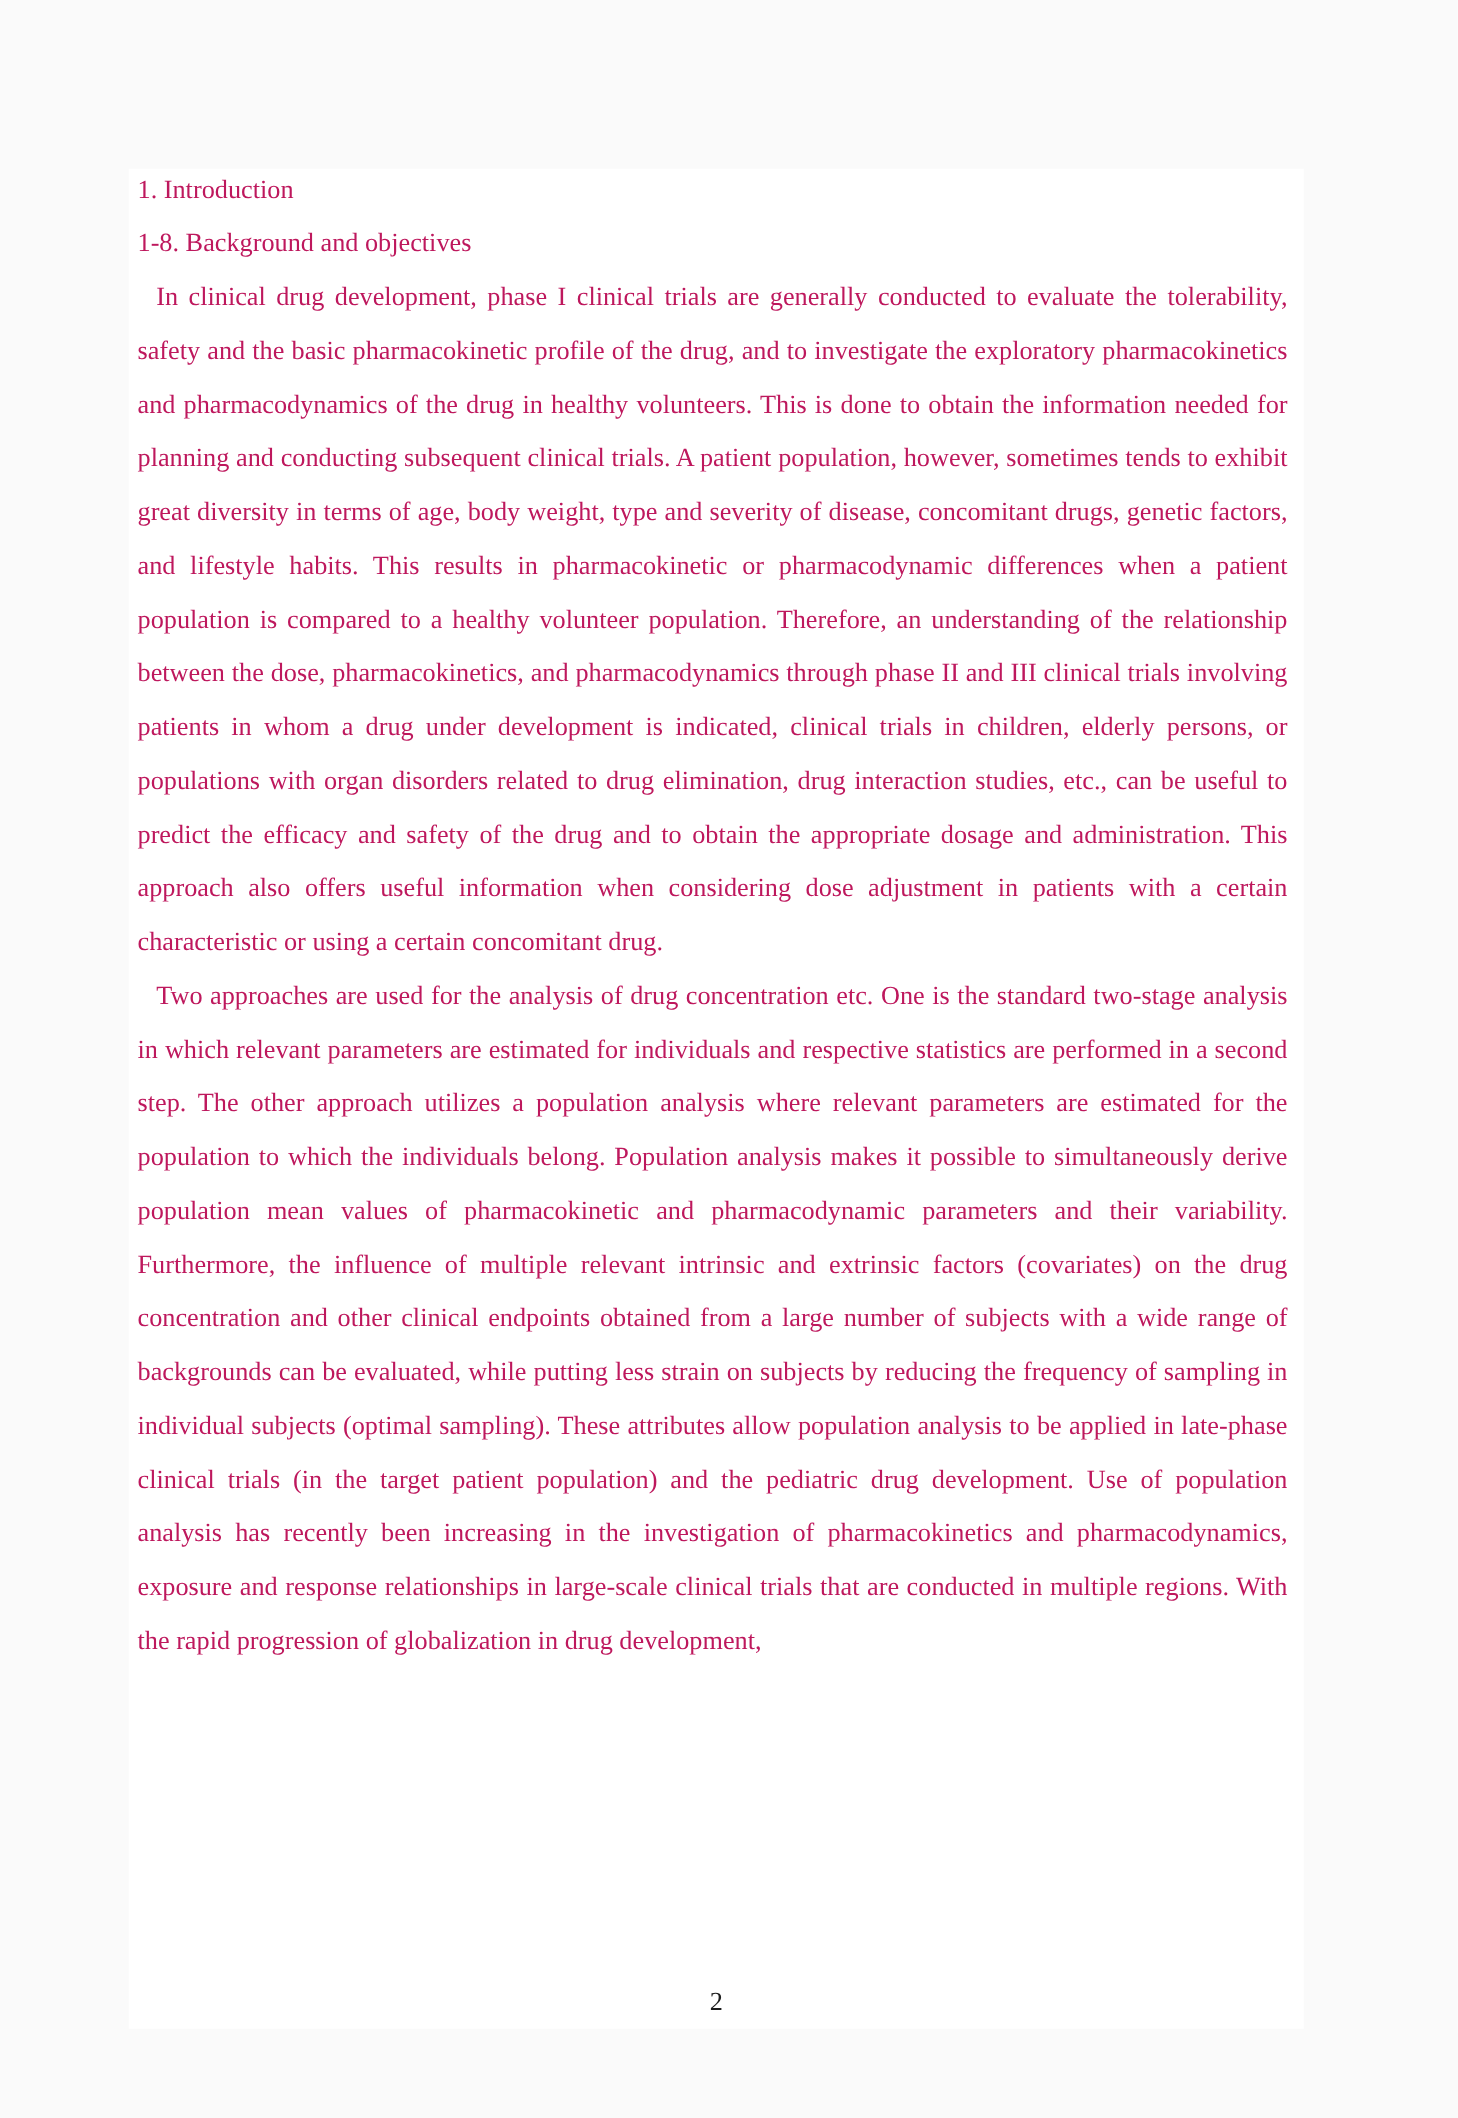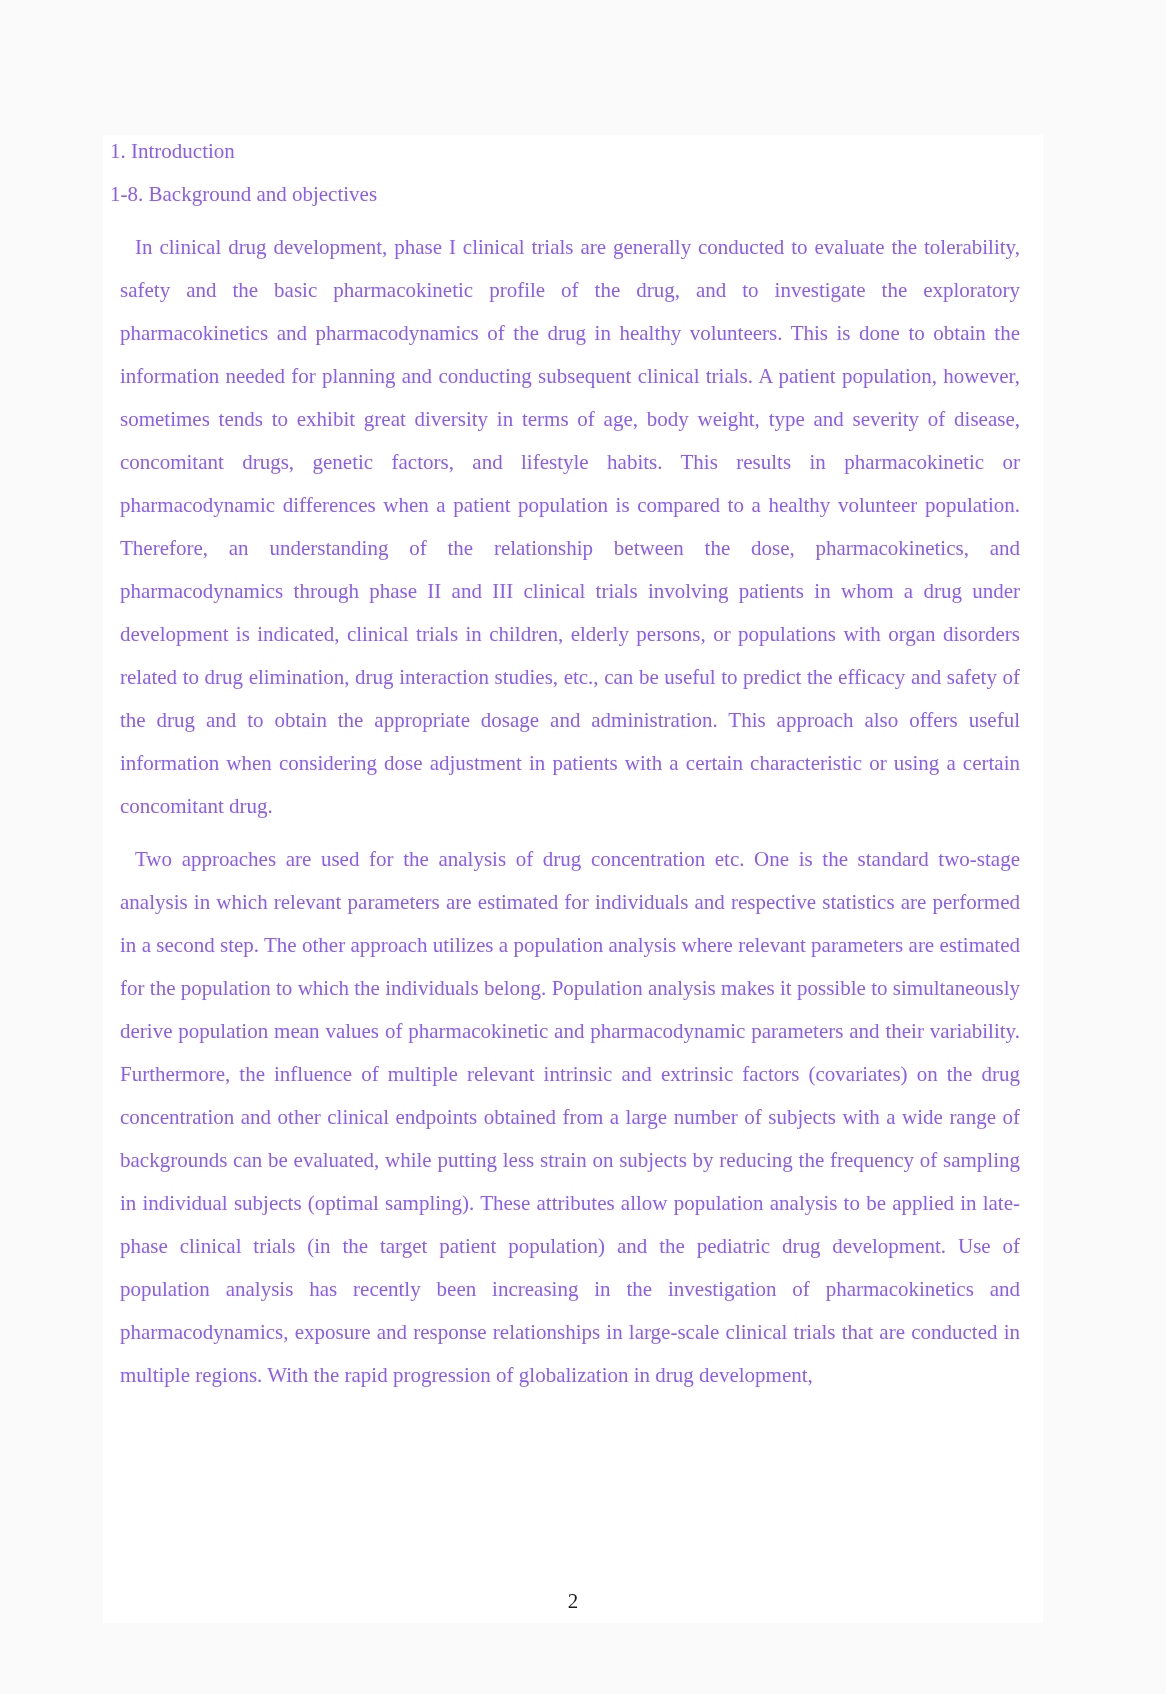--- a/index.html
+++ b/index.html
@@ -22,33 +22,33 @@
     width: 940px;
     height: 1488px;
     background: #ffffff;
   }
   .textcol {
     position: absolute;
     left: 7px;
     top: 0;
     width: 920px;
     margin-top: -5px;
-    color: #8b5cf6;
+    color: #be185d;
     font-size: 21px;
     line-height: 43px;
   }
   .heading {
     font-weight: normal;
     font-size: 21px;
     line-height: 43px;
     margin: 0;
     text-align: left;
   }
   .body-para {
-    margin: 10px;
+    margin: 0;
     text-align: justify;
     text-justify: inter-word;
     text-indent: 15px;
   }
   .page-number {
     position: absolute;
     left: 0;
     top: 1445px;
     width: 940px;
     text-align: center;

